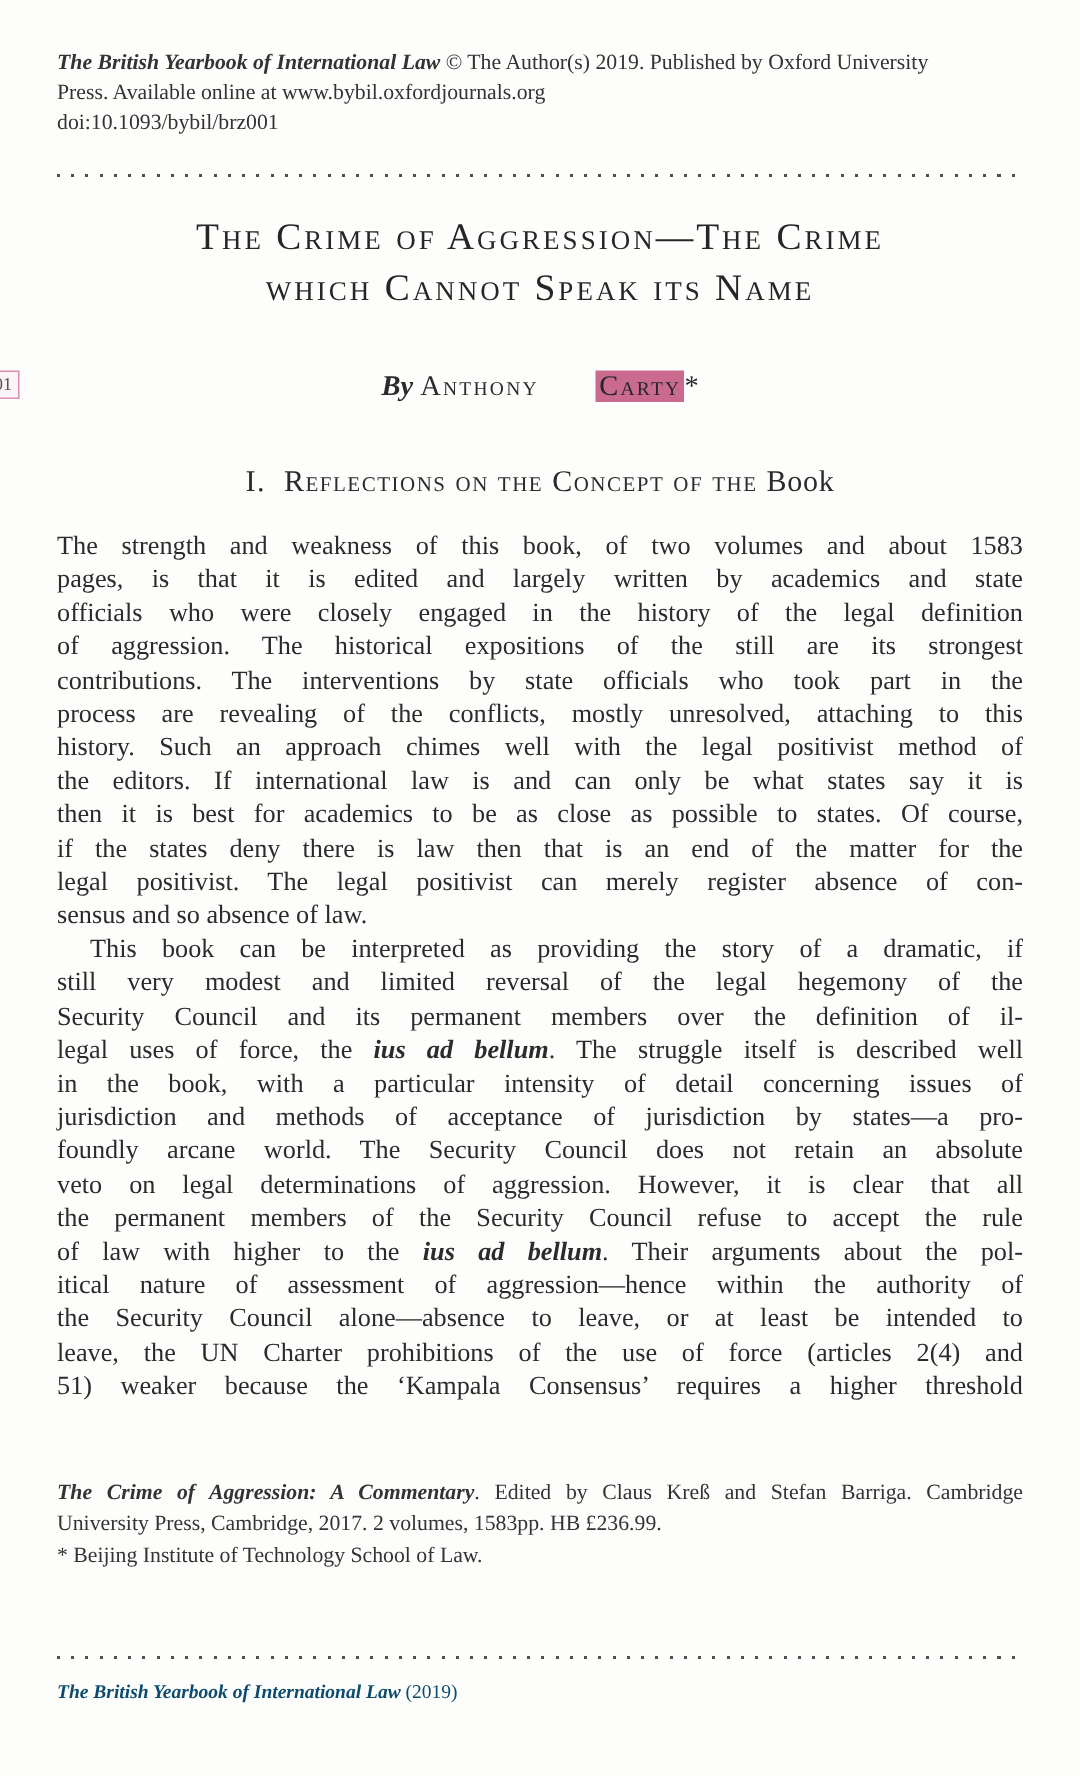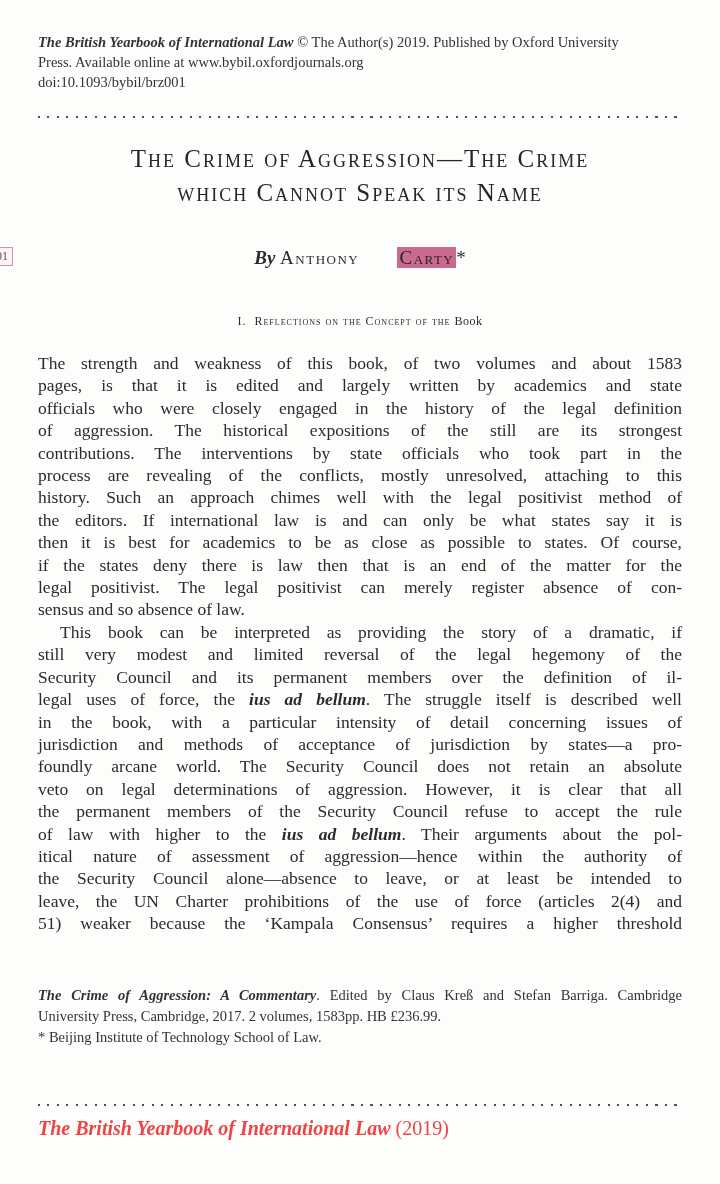--- a/index.html
+++ b/index.html
@@ -16,28 +16,28 @@
     background:repeating-linear-gradient(90deg,#505050 0 2px,transparent 2px 9.5px);
   }
   .dotted.bottom{margin-top:56px;}
   .title{
     margin-top:24px;text-align:center;
     font-variant:small-caps;font-size:25px;line-height:34px;letter-spacing:2px;
     color:#262626;
   }
   .byline{margin-top:36px;text-align:center;font-size:19px;line-height:24px;}
   .byline .sc{letter-spacing:1.5px;text-align:right;}
-  .heading{margin-top:40px;text-align:center;font-size:12px;line-height:23px;letter-spacing:.5px;}
+  .heading{margin-top:40px;text-align:center;font-size:20px;line-height:23px;letter-spacing:.5px;}
   .heading .sc{letter-spacing:1px;}
   .body{margin-top:19px;font-size:17.5px;line-height:22.4px;}
   .line{text-align:left;}
   .line.fill{text-align:justify;text-align-last:justify;}
   .indent-first .line:first-child{text-indent:22px;}
   .footnotes{margin-top:50px;font-size:14.5px;line-height:21px;color:#333;}
-  .footer{margin-top:12px;font-size:20px;line-height:20px;color:#ef4444;}
+  .footer{margin-top:12px;font-size:13px;line-height:20px;color:#0c4a6e;}
   .it{font-style:italic;font-weight:bold;}
   .sc{font-variant:small-caps;}
   .hl{background:#c96a8e;padding:0 2px;color:#262626;margin-left:32px;}
   .annotation{
     position:absolute;left:-9px;top:247px;
     font-size:12px;line-height:15px;padding:1px 4px;
     border:1px solid #d98fae;background:#fcf4f8;color:#555;
   }
 </style>
 </head>

